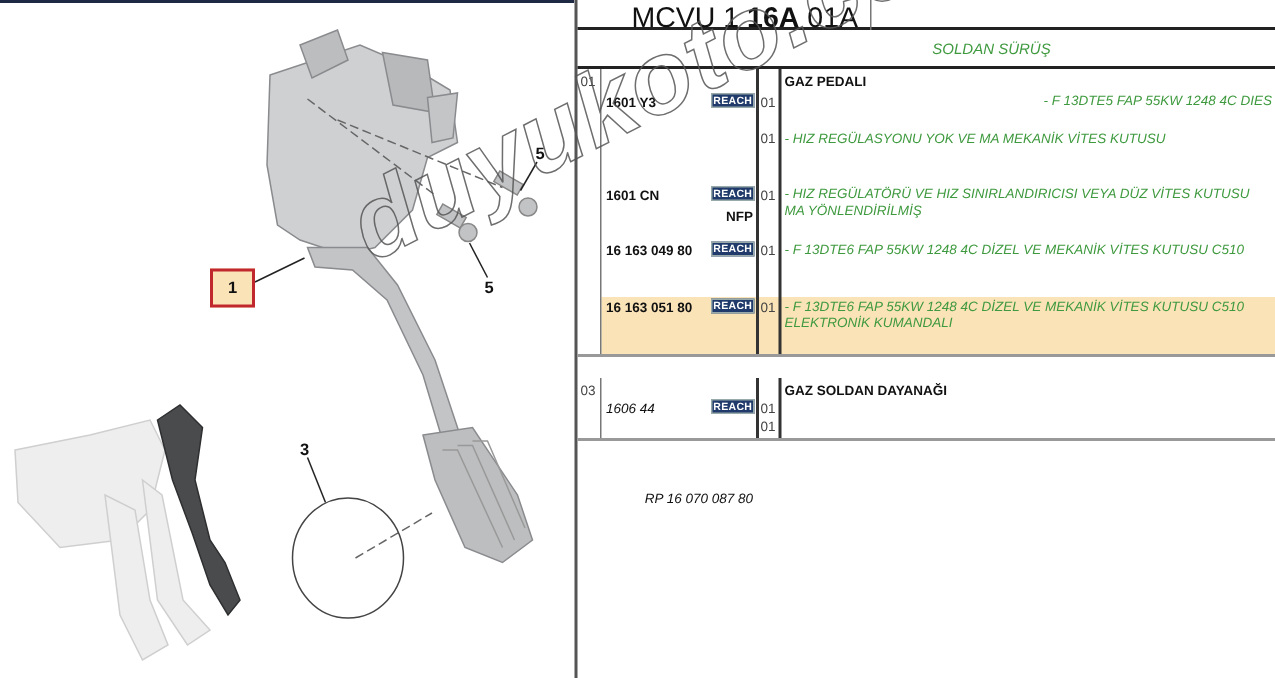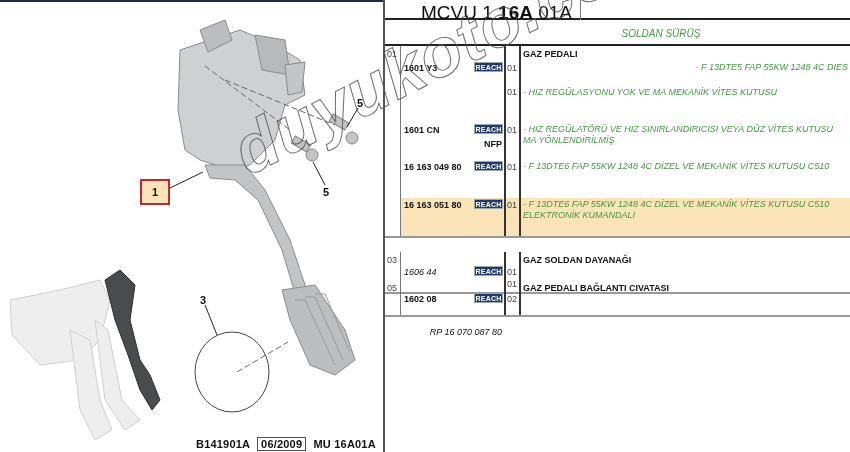--- a/index.html
+++ b/index.html
@@ -86,25 +86,20 @@
       <path d="M95 320 L108 330 L122 400 L140 420 L125 430 L105 400 Z"></path>
     </g>
     <g fill="#4a4b4d" stroke="#2e2f30">
       <path d="M105 280 L120 270 L135 285 L130 320 L140 360 L150 375 L160 400 L152 410 L140 390 L128 355 L115 320 L110 300 Z"></path>
     </g>
   </svg>
   <div class="callout-box">1</div>
   <div class="callout" style="left:200px;top:294px;">3</div>
   <div class="callout" style="left:357px;top:97px;">5</div>
   <div class="callout" style="left:323px;top:186px;">5</div>
-  <div class="footer-ref">
-    <span>B141901A</span>
-    <span class="date">06/2009</span>
-    <span>MU 16A01A</span>
-  </div>
 </div>
 
 <div id="panel">
   <div class="hdr">
     <div class="code"><span>MCVU 1 </span><b>16A</b><span> 01A</span></div>
     <div class="sep"></div>
   </div>
   <div class="subhdr">SOLDAN SÜRÜŞ</div>
 
   <div class="grp" style="top:46px;height:192px;">
@@ -146,25 +141,15 @@
     <div class="vline v3"></div>
     <div class="grpno">03</div>
     <div class="grptitle">GAZ SOLDAN DAYANAĞI</div>
     <div class="ref it" style="top:15px;">1606 44</div>
     <div class="reach" style="top:14px;">REACH</div>
     <div class="qty" style="top:15px;">01</div>
     <div class="ref rp" style="top:27px;margin-top:48px;">RP 16 070 087 80</div>
     <div class="qty" style="top:27px;">01</div>
   </div>
 
-  <div class="grp" style="top:280px;height:37px;">
-    <div class="vline v1"></div>
-    <div class="vline v2"></div>
-    <div class="vline v3"></div>
-    <div class="grpno">05</div>
-    <div class="grptitle">GAZ PEDALI BAĞLANTI CIVATASI</div>
-    <div class="ref" style="top:14px;">1602 08</div>
-    <div class="reach" style="top:13px;">REACH</div>
-    <div class="qty" style="top:14px;">02</div>
-  </div>
 </div>
 
 <div class="watermark">duyukoto.com</div>
 
 </body></html>

